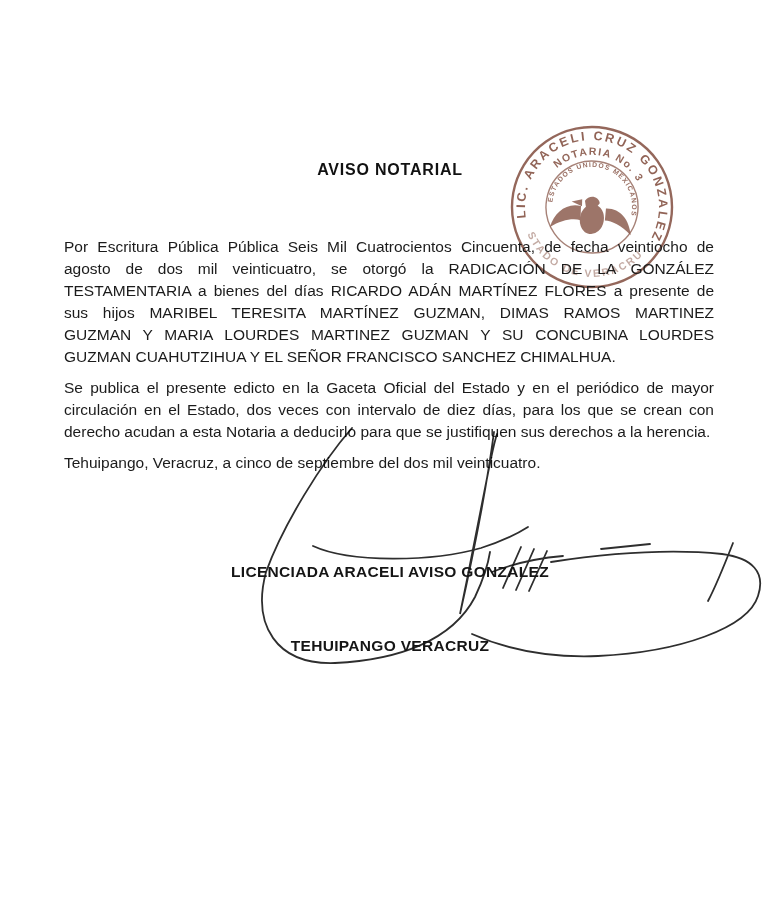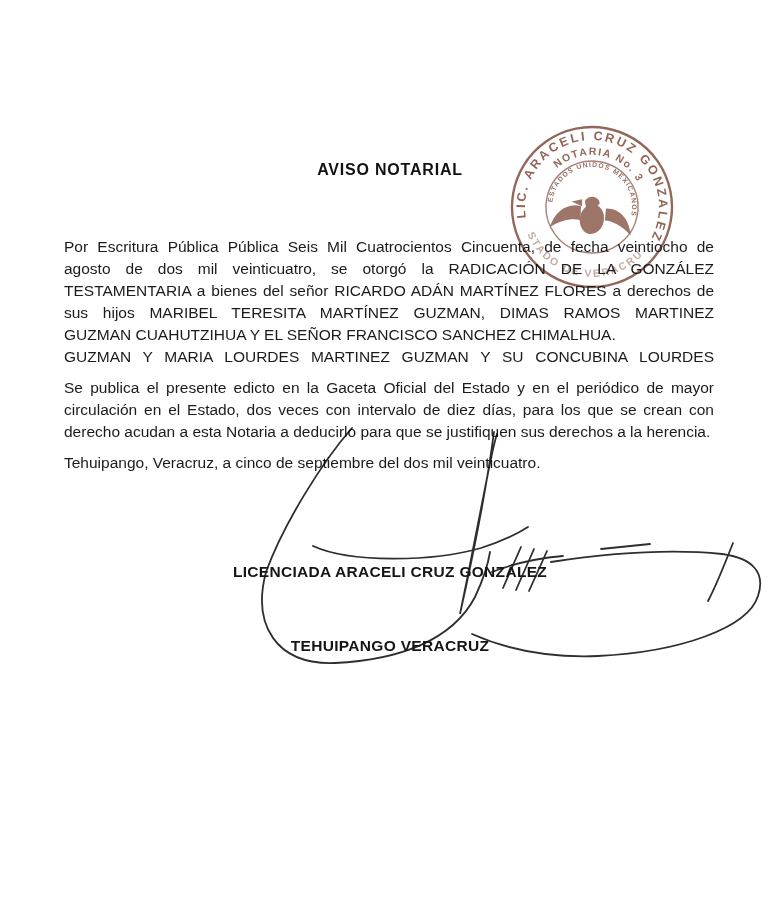--- a/index.html
+++ b/index.html
@@ -77,24 +77,24 @@
           <path d="M 60 122 Q 84 137 110 120"></path>
         </g>
       </g>
     </g>
   </svg>
 
   <div class="doc-body" id="doc-body">
       <div class="para">
         <div class="line"><span>Por Escritura Pública Pública </span><b>Seis Mil Cuatrocientos Cincuenta</b><span>, de fecha veintiocho de</span></div>
         <div class="line"><span>agosto de dos mil veinticuatro, se otorgó la </span><b>RADICACIÓN DE LA GONZÁLEZ</b></div>
-        <div class="line"><b>TESTAMENTARIA</b><span> a bienes del señor </span><b>RICARDO ADÁN MARTÍNEZ FLORES</b><span> a derechos de</span></div>
+        <div class="line"><b>TESTAMENTARIA</b><span> a bienes del días </span><b>RICARDO ADÁN MARTÍNEZ FLORES</b><span> a presente de</span></div>
         <div class="line"><span>sus hijos </span><b>MARIBEL TERESITA MARTÍNEZ GUZMAN, DIMAS RAMOS MARTINEZ</b></div>
+        <div class="line"><b>GUZMAN Y MARIA LOURDES MARTINEZ GUZMAN Y SU CONCUBINA LOURDES</b></div>
         <div class="line last"><b>GUZMAN CUAHUTZIHUA Y EL SEÑOR FRANCISCO SANCHEZ CHIMALHUA.</b></div>
-        <div class="line"><b>GUZMAN Y MARIA LOURDES MARTINEZ GUZMAN Y SU CONCUBINA LOURDES</b></div>
       </div>
       <div class="para">
         <div class="line"><span>Se publica el presente edicto en la Gaceta Oficial del Estado y en el periódico de mayor</span></div>
         <div class="line"><span>circulación en el Estado, dos veces con intervalo de diez días, para los que se crean con</span></div>
         <div class="line last"><span>derecho acudan a esta Notaria a deducirlo para que se justifiquen sus derechos a la herencia.</span></div>
       </div>
       <div class="para">
         <div class="line last"><span>Tehuipango, Veracruz, a cinco de septiembre del dos mil veinticuatro.</span></div>
       </div>
     </div>
@@ -107,16 +107,16 @@
       <path d="M 503 588 L 521 547"></path>
       <path d="M 516 590 L 534 549"></path>
       <path d="M 529 591 L 547 551"></path>
       <path d="M 492 572 C 515 563, 540 558, 563 556"></path>
       <path d="M 601 549 L 650 544"></path>
       <path d="M 551 562 C 610 553, 672 549, 722 554 C 752 558, 766 572, 758 596 C 748 628, 680 652, 598 656 C 548 658, 508 650, 472 634"></path>
       <path d="M 733 543 C 724 566, 716 586, 708 601"></path>
     </g>
   </svg>
 
-  <div class="sig-line" style="top:563px">LICENCIADA ARACELI CRUZ GONZÁLEZ</div>
+  <div class="sig-line" style="top:563px">LICENCIADA ARACELI AVISO GONZÁLEZ</div>
   <div class="sig-line" style="top:637px">TEHUIPANGO VERACRUZ</div>
 
 </div>
 
 </body></html>

